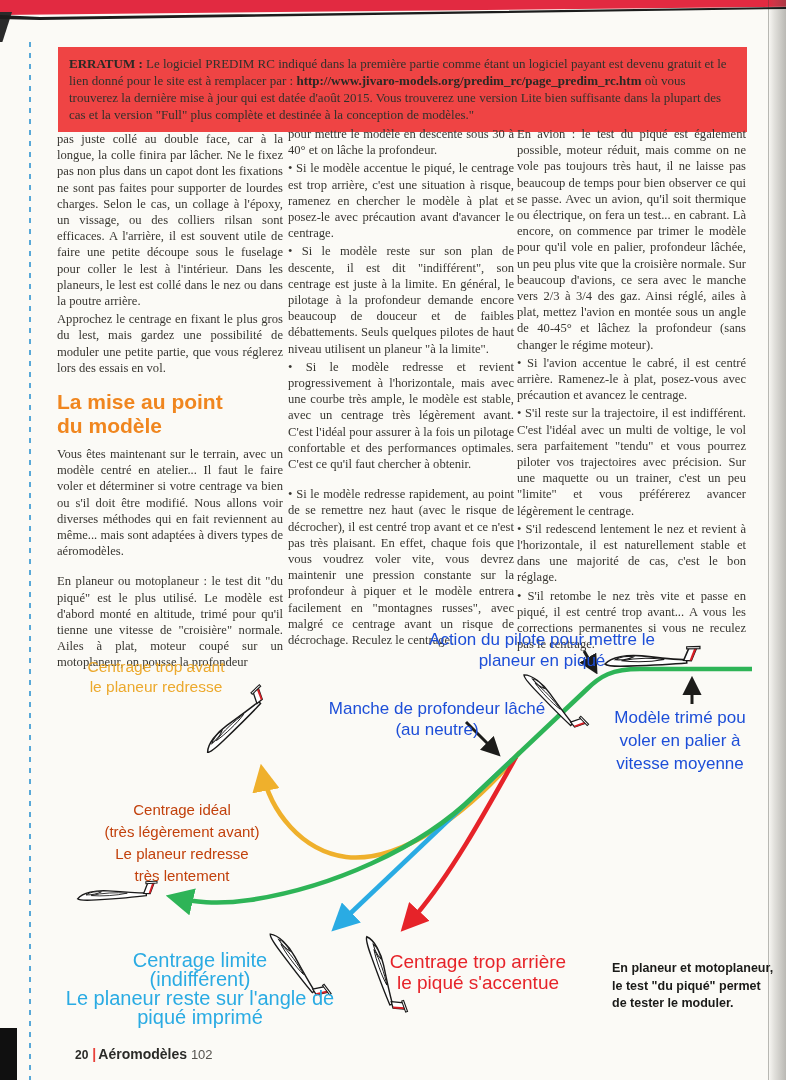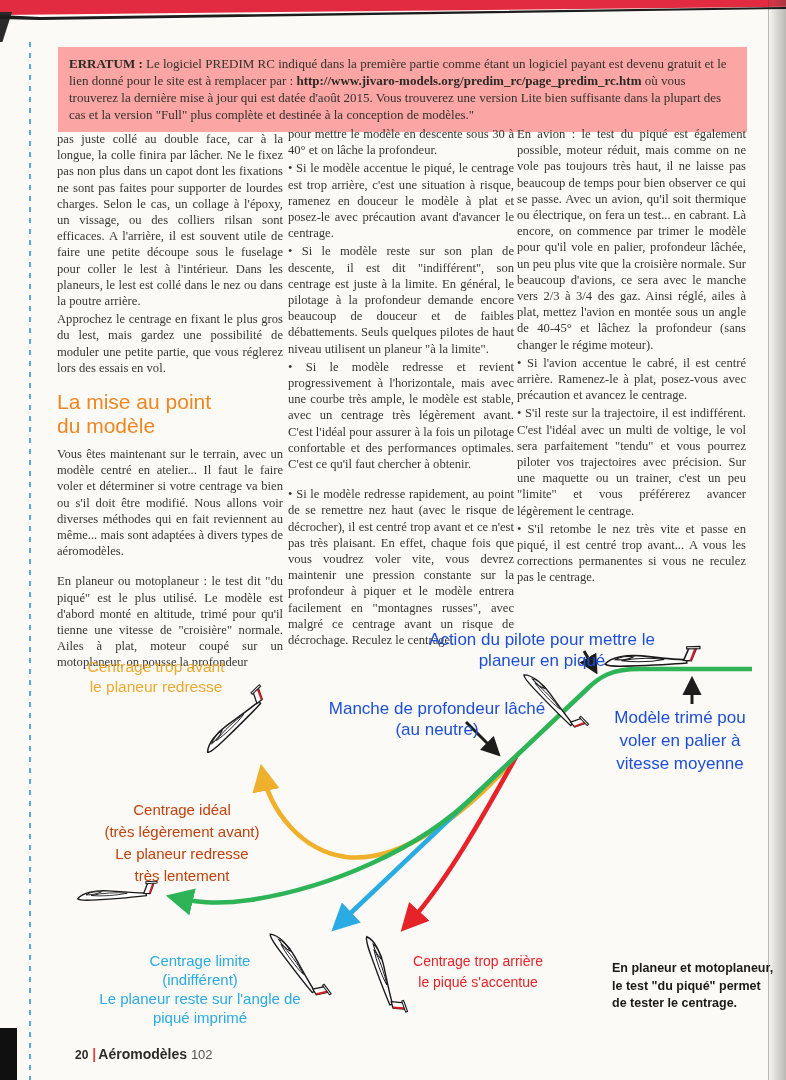--- a/index.html
+++ b/index.html
@@ -13,47 +13,47 @@
   .spine-dots{position:absolute;left:29px;top:42px;height:1038px;width:2px;z-index:4;
     background:repeating-linear-gradient(to bottom,#58a8d8 0 5px,rgba(0,0,0,0) 5px 11px);}
   .corner-black-bl{position:absolute;left:0;bottom:0;width:17px;height:52px;background:#101010;z-index:5;}
   .wedge-black-tl{position:absolute;left:0;top:12px;width:12px;height:30px;background:#2a2a2a;
     clip-path:polygon(0 0,100% 0,20% 100%,0 100%);z-index:5;}
   .edge-right{position:absolute;right:0;top:0;width:18px;height:1080px;z-index:5;
     background:linear-gradient(to right,rgba(0,0,0,0) 0%,rgba(110,108,100,0.18) 35%,rgba(80,78,72,0.38) 100%);}
   .edge-right-line{position:absolute;right:17px;top:0;width:1px;height:1080px;background:rgba(60,60,55,0.35);z-index:5;}
 
   
-  .erratum{position:absolute;left:58px;top:47px;width:668px;background:#fca5a5;
+  .erratum{position:absolute;left:58px;top:47px;width:668px;background:#ef4444;
     padding:8px 10px 9px 11px;font-size:13px;line-height:17px;color:#33312b;z-index:3;}
   .erratum b{font-weight:bold;color:#2b2924;}
 
   
   .col{position:absolute;width:226px;font-size:12.6px;line-height:16.2px;color:#383631;
     text-align:justify;z-index:3;}
   #col1{left:57px;top:131px;}
   #col2{left:288px;top:126px;}
   #col3{left:517px;top:126px;width:229px;}
   .col p{margin:0 0 2px 0;}
   .col p.gap{margin-top:14px;}
-  .subhead{font-family:"Liberation Sans",sans-serif;font-weight:normal;color:#f0861f;
+  .subhead{font-family:"Liberation Sans",sans-serif;font-weight:bold;color:#f0861f;
     font-size:21px;line-height:24px;text-align:left;margin:14px 0 8px 0;}
 
   
   #diagram-svg{position:absolute;left:0;top:0;z-index:2;}
   .dlabel{position:absolute;z-index:4;text-align:center;
     font-family:"Liberation Sans",sans-serif;font-size:17px;line-height:21px;color:#1d4ed8;}
   .dlabel.small-caption{font-size:12.5px;line-height:17.5px;font-weight:bold;text-align:left;color:#1a1a18;}
   #lbl-action{left:418px;top:629px;width:248px;}
   #lbl-manche{left:323px;top:698px;width:228px;}
   #lbl-modele{left:610px;top:706px;width:140px;line-height:23px;}
   #lbl-yellow{left:62px;top:657px;width:188px;color:#eca92d;font-size:15.5px;line-height:20px;}
   #lbl-green{left:84px;top:799px;width:196px;color:#c2410c;font-size:15px;line-height:22px;}
-  #lbl-blue{left:58px;top:951px;width:284px;color:#2aabe3;font-size:15px;line-height:19px;}
-  #lbl-red{left:385px;top:951px;width:186px;color:#e62329;font-size:14px;line-height:21px;}
+  #lbl-blue{left:58px;top:951px;width:284px;color:#2aabe3;font-size:20px;line-height:19px;}
+  #lbl-red{left:385px;top:951px;width:186px;color:#e62329;font-size:19px;line-height:21px;}
   #lbl-caption{left:612px;top:960px;width:172px;}
 
   
   .footer{position:absolute;left:75px;top:1046px;z-index:4;
     font-family:"Liberation Sans",sans-serif;font-size:14px;color:#2b2b28;}
   .footer .pg{font-weight:bold;font-size:12px;}
   .footer .sep{color:#e8413a;font-weight:bold;padding:0 2px 0 4px;}
   .footer .mag{font-weight:bold;}
   .footer .iss{color:#55534e;font-size:13px;}
 </style>
@@ -80,30 +80,31 @@
   <div class="subhead">
     <div>La mise au point</div>
     <div>du modèle</div>
   </div>
   <p>Vous êtes maintenant sur le terrain, avec un modèle centré en atelier... Il faut le faire voler et déterminer si votre centrage va bien ou s'il doit être modifié. Nous allons voir diverses méthodes qui en fait reviennent au même... mais sont adaptées à divers types de aéromodèles.</p>
   <p class="gap">En planeur ou motoplaneur : le test dit "du piqué" est le plus utilisé. Le modèle est d'abord monté en altitude, trimé pour qu'il tienne une vitesse de "croisière" normale. Ailes à plat, moteur coupé sur un motoplaneur, on pousse la profondeur</p>
 </div>
 
 <div class="col" id="col2">
   <p>pour mettre le modèle en descente sous 30 à 40° et on lâche la profondeur.</p>
-  <p>• Si le modèle accentue le piqué, le centrage est trop arrière, c'est une situation à risque, ramenez en douceur le modèle à plat et posez-le avec précaution avant d'avancer le centrage.</p>
+  <p>• Si le modèle accentue le piqué, le centrage est trop arrière, c'est une situation à risque, ramenez en chercher le modèle à plat et posez-le avec précaution avant d'avancer le centrage.</p>
   <p>• Si le modèle reste sur son plan de descente, il est dit "indifférent", son centrage est juste à la limite. En général, le pilotage à la profondeur demande encore beaucoup de douceur et de faibles débattements. Seuls quelques pilotes de haut niveau utilisent un planeur "à la limite".</p>
   <p>• Si le modèle redresse et revient progressivement à l'horizontale, mais avec une courbe très ample, le modèle est stable, avec un centrage très légèrement avant. C'est l'idéal pour assurer à la fois un pilotage confortable et des performances optimales. C'est ce qu'il faut chercher à obtenir.</p>
   <p class="gap">• Si le modèle redresse rapidement, au point de se remettre nez haut (avec le risque de décrocher), il est centré trop avant et ce n'est pas très plaisant. En effet, chaque fois que vous voudrez voler vite, vous devrez maintenir une pression constante sur la profondeur à piquer et le modèle entrera facilement en "montagnes russes", avec malgré ce centrage avant un risque de décrochage. Reculez le centrage.</p>
 </div>
 
 <div class="col" id="col3">
   <p>En avion : le test du piqué est également possible, moteur réduit, mais comme on ne vole pas toujours très haut, il ne laisse pas beaucoup de temps pour bien observer ce qui se passe. Avec un avion, qu'il soit thermique ou électrique, on fera un test... en cabrant. Là encore, on commence par trimer le modèle pour qu'il vole en palier, profondeur lâchée, un peu plus vite que la croisière normale. Sur beaucoup d'avions, ce sera avec le manche vers 2/3 à 3/4 des gaz. Ainsi réglé, ailes à plat, mettez l'avion en montée sous un angle de 40-45° et lâchez la profondeur (sans changer le régime moteur).</p>
   <p>• Si l'avion accentue le cabré, il est centré arrière. Ramenez-le à plat, posez-vous avec précaution et avancez le centrage.</p>
   <p>• S'il reste sur la trajectoire, il est indifférent. C'est l'idéal avec un multi de voltige, le vol sera parfaitement "tendu" et vous pourrez piloter vos trajectoires avec précision. Sur une maquette ou un trainer, c'est un peu "limite" et vous préférerez avancer légèrement le centrage.</p>
+  <p>• S'il redescend lentement le nez et revient à l'horizontale, il est naturellement stable et dans une majorité de cas, c'est le bon réglage.</p>
   <p>• S'il retombe le nez très vite et passe en piqué, il est centré trop avant... A vous les corrections permanentes si vous ne reculez pas le centrage.</p>
 </div>
 
 <svg id="diagram-svg" width="786" height="1080" viewBox="0 0 786 1080">
   <defs>
     <marker id="ah-yellow" markerWidth="6" markerHeight="6" refX="4.6" refY="3" orient="auto" markerUnits="strokeWidth">
       <path d="M0,0 L6,3 L0,6 Z" fill="#efb02c"></path>
       </marker>
     <marker id="ah-green" markerWidth="6" markerHeight="6" refX="4.6" refY="3" orient="auto" markerUnits="strokeWidth">
       <path d="M0,0 L6,3 L0,6 Z" fill="#2eb457"></path>
@@ -175,18 +176,18 @@
   <div>Le planeur reste sur l'angle de</div>
   <div>piqué imprimé</div>
 </div>
 <div class="dlabel" id="lbl-red">
   <div>Centrage trop arrière</div>
   <div>le piqué s'accentue</div>
 </div>
 <div class="dlabel small-caption" id="lbl-caption">
   <div>En planeur et motoplaneur,</div>
   <div>le test "du piqué" permet</div>
-  <div>de tester le centrage.</div>
+  <div>de tester le moduler.</div>
 </div>
 
 <div class="footer">
   <span class="pg">20</span><span class="sep">|</span><span class="mag">Aéromodèles</span>&nbsp;<span class="iss">102</span>
 </div>
 
 </body></html>

